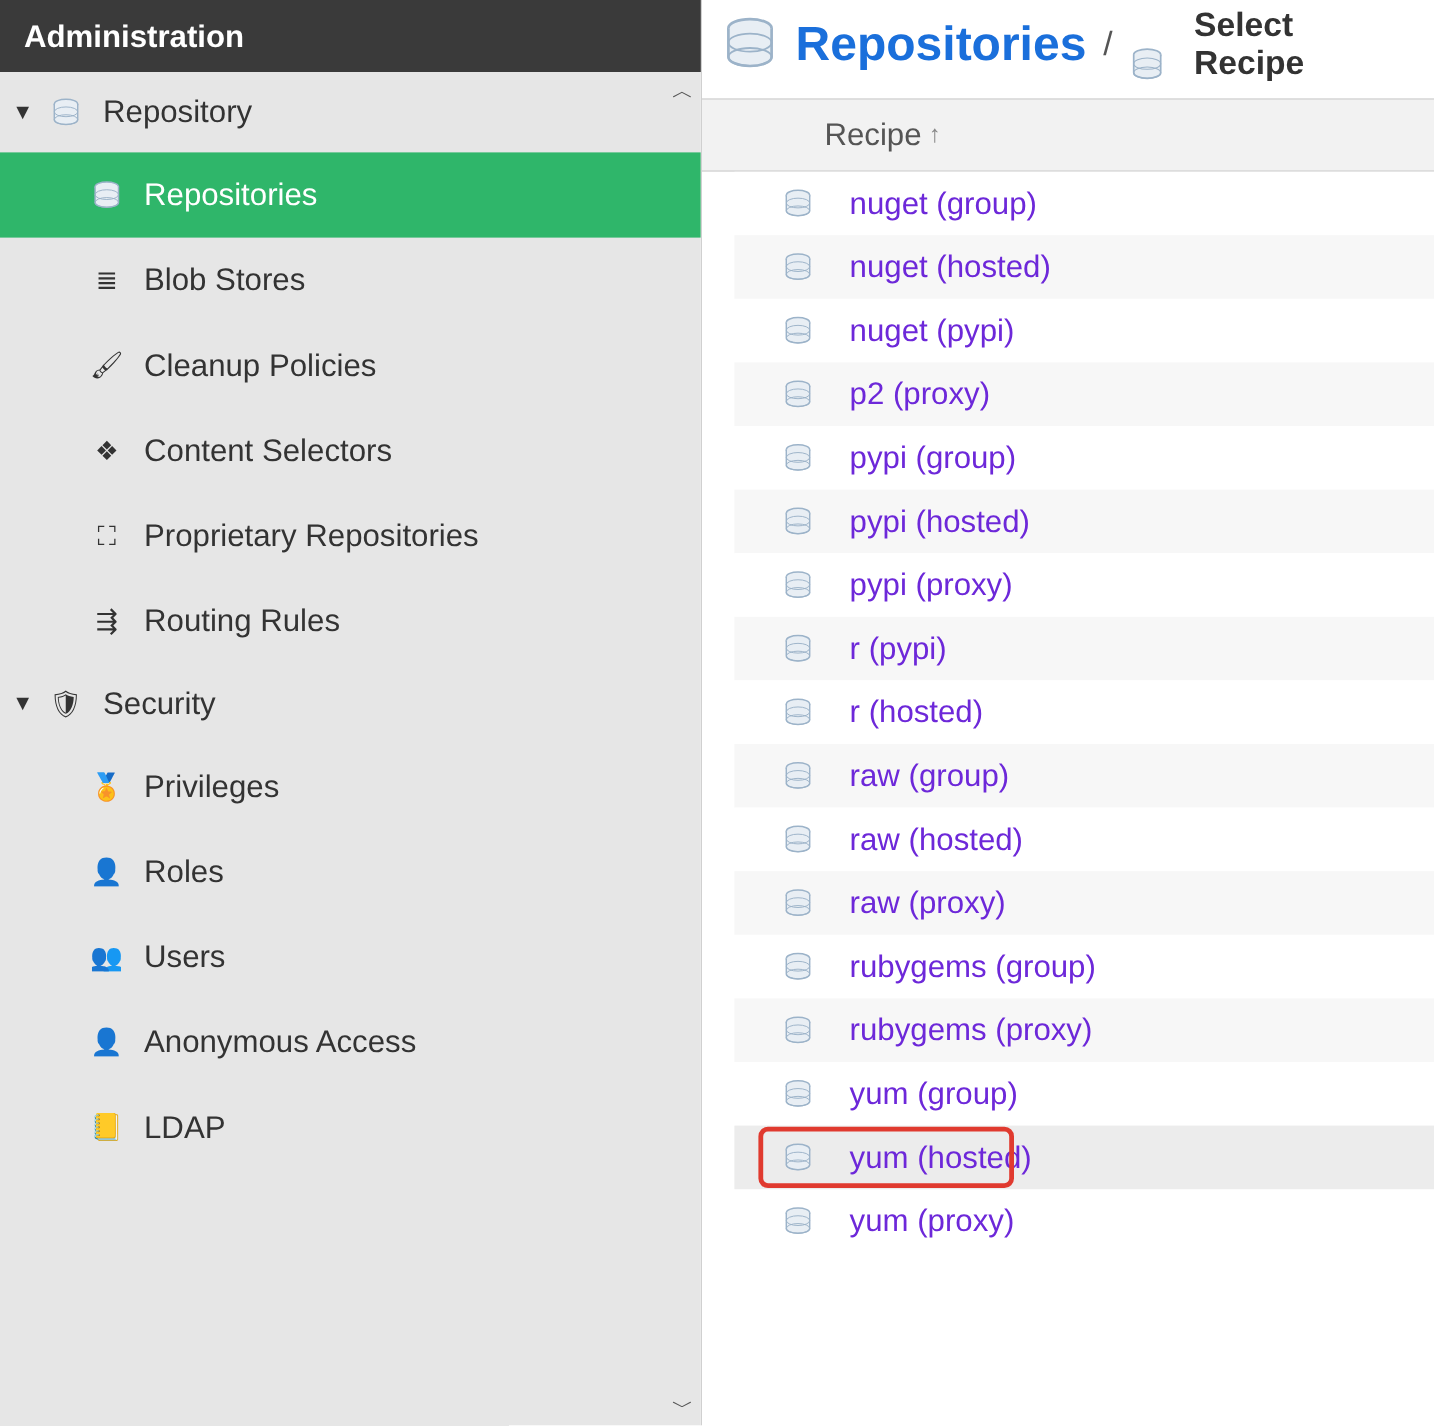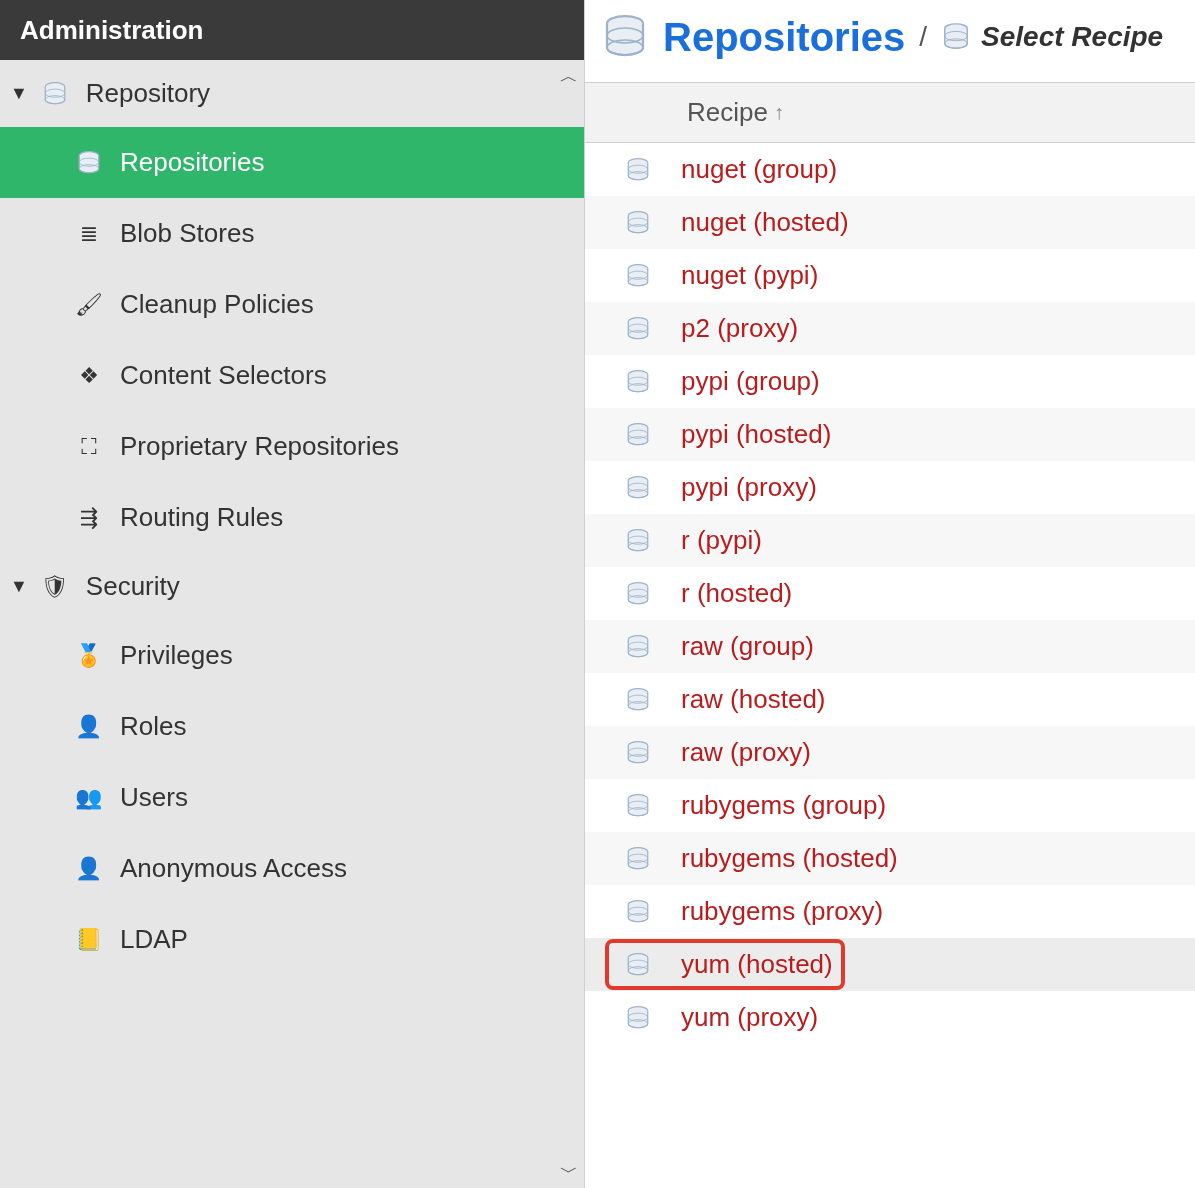--- a/index.html
+++ b/index.html
@@ -99,23 +99,22 @@
   }
   .crumb-sep {
     font-size: 28px;
     color: #555;
   }
   .crumb-current {
     font-size: 28px;
     font-weight: 700;
     color: #333;
     display: flex;
-    align-items: center;
-    gap: 10px;
-    font-style: italic;
+    align-items: flex-end;
+    gap: 24px;
   }
   .column-header {
     background: #f2f2f2;
     border-top: 1px solid #d0d0d0;
     border-bottom: 1px solid #d0d0d0;
     padding: 14px 20px 14px 102px;
     font-size: 26px;
     font-weight: 400;
     color: #555;
     display: flex;
@@ -123,23 +122,24 @@
     gap: 6px;
     cursor: pointer;
   }
   .sort-arrow { color: #888; font-size: 20px; }
   .recipe-list { flex: 1; overflow: hidden; }
   .recipe-row {
     display: flex;
     align-items: center;
     padding: 10px 20px 10px 40px;
     font-size: 26px;
-    color: #b91c1c;
+    color: #6d28d9;
     cursor: pointer;
     height: 53px;
+    margin-left: 27px;
   }
   .recipe-row:nth-child(odd) { background: #fff; }
   .recipe-row:nth-child(even) { background: #f7f7f7; }
   .recipe-row.highlighted {
     background: #ececec;
     position: relative;
   }
   .recipe-row.highlighted::after {
     content: "";
     position: absolute;
@@ -440,32 +440,32 @@
         </div>
         <div class="recipe-row">
     <span class="icon-slot">
             <svg width="26" height="26" viewBox="0 0 32 32">
     <ellipse cx="16" cy="7" rx="12" ry="5" fill="#e8eef4" stroke="#9cb3c9" stroke-width="1.5"></ellipse>
     <path d="M4 7 v16 a12 5 0 0 0 24 0 V7" fill="#e8eef4" stroke="#9cb3c9" stroke-width="1.5"></path>
     <ellipse cx="16" cy="15" rx="12" ry="5" fill="none" stroke="#9cb3c9" stroke-width="1"></ellipse>
     <ellipse cx="16" cy="23" rx="12" ry="5" fill="none" stroke="#9cb3c9" stroke-width="1"></ellipse>
   </svg>
           </span>
-    <span>rubygems (hosted)</span>
-        </div>
-        <div class="recipe-row">
-    <span class="icon-slot">
-            <svg width="26" height="26" viewBox="0 0 32 32">
-    <ellipse cx="16" cy="7" rx="12" ry="5" fill="#e8eef4" stroke="#9cb3c9" stroke-width="1.5"></ellipse>
-    <path d="M4 7 v16 a12 5 0 0 0 24 0 V7" fill="#e8eef4" stroke="#9cb3c9" stroke-width="1.5"></path>
-    <ellipse cx="16" cy="15" rx="12" ry="5" fill="none" stroke="#9cb3c9" stroke-width="1"></ellipse>
-    <ellipse cx="16" cy="23" rx="12" ry="5" fill="none" stroke="#9cb3c9" stroke-width="1"></ellipse>
-  </svg>
-          </span>
     <span>rubygems (proxy)</span>
+        </div>
+        <div class="recipe-row">
+    <span class="icon-slot">
+            <svg width="26" height="26" viewBox="0 0 32 32">
+    <ellipse cx="16" cy="7" rx="12" ry="5" fill="#e8eef4" stroke="#9cb3c9" stroke-width="1.5"></ellipse>
+    <path d="M4 7 v16 a12 5 0 0 0 24 0 V7" fill="#e8eef4" stroke="#9cb3c9" stroke-width="1.5"></path>
+    <ellipse cx="16" cy="15" rx="12" ry="5" fill="none" stroke="#9cb3c9" stroke-width="1"></ellipse>
+    <ellipse cx="16" cy="23" rx="12" ry="5" fill="none" stroke="#9cb3c9" stroke-width="1"></ellipse>
+  </svg>
+          </span>
+    <span>yum (group)</span>
         </div>
         <div class="recipe-row highlighted">
     <span class="icon-slot">
             <svg width="26" height="26" viewBox="0 0 32 32">
     <ellipse cx="16" cy="7" rx="12" ry="5" fill="#e8eef4" stroke="#9cb3c9" stroke-width="1.5"></ellipse>
     <path d="M4 7 v16 a12 5 0 0 0 24 0 V7" fill="#e8eef4" stroke="#9cb3c9" stroke-width="1.5"></path>
     <ellipse cx="16" cy="15" rx="12" ry="5" fill="none" stroke="#9cb3c9" stroke-width="1"></ellipse>
     <ellipse cx="16" cy="23" rx="12" ry="5" fill="none" stroke="#9cb3c9" stroke-width="1"></ellipse>
   </svg>
           </span>

